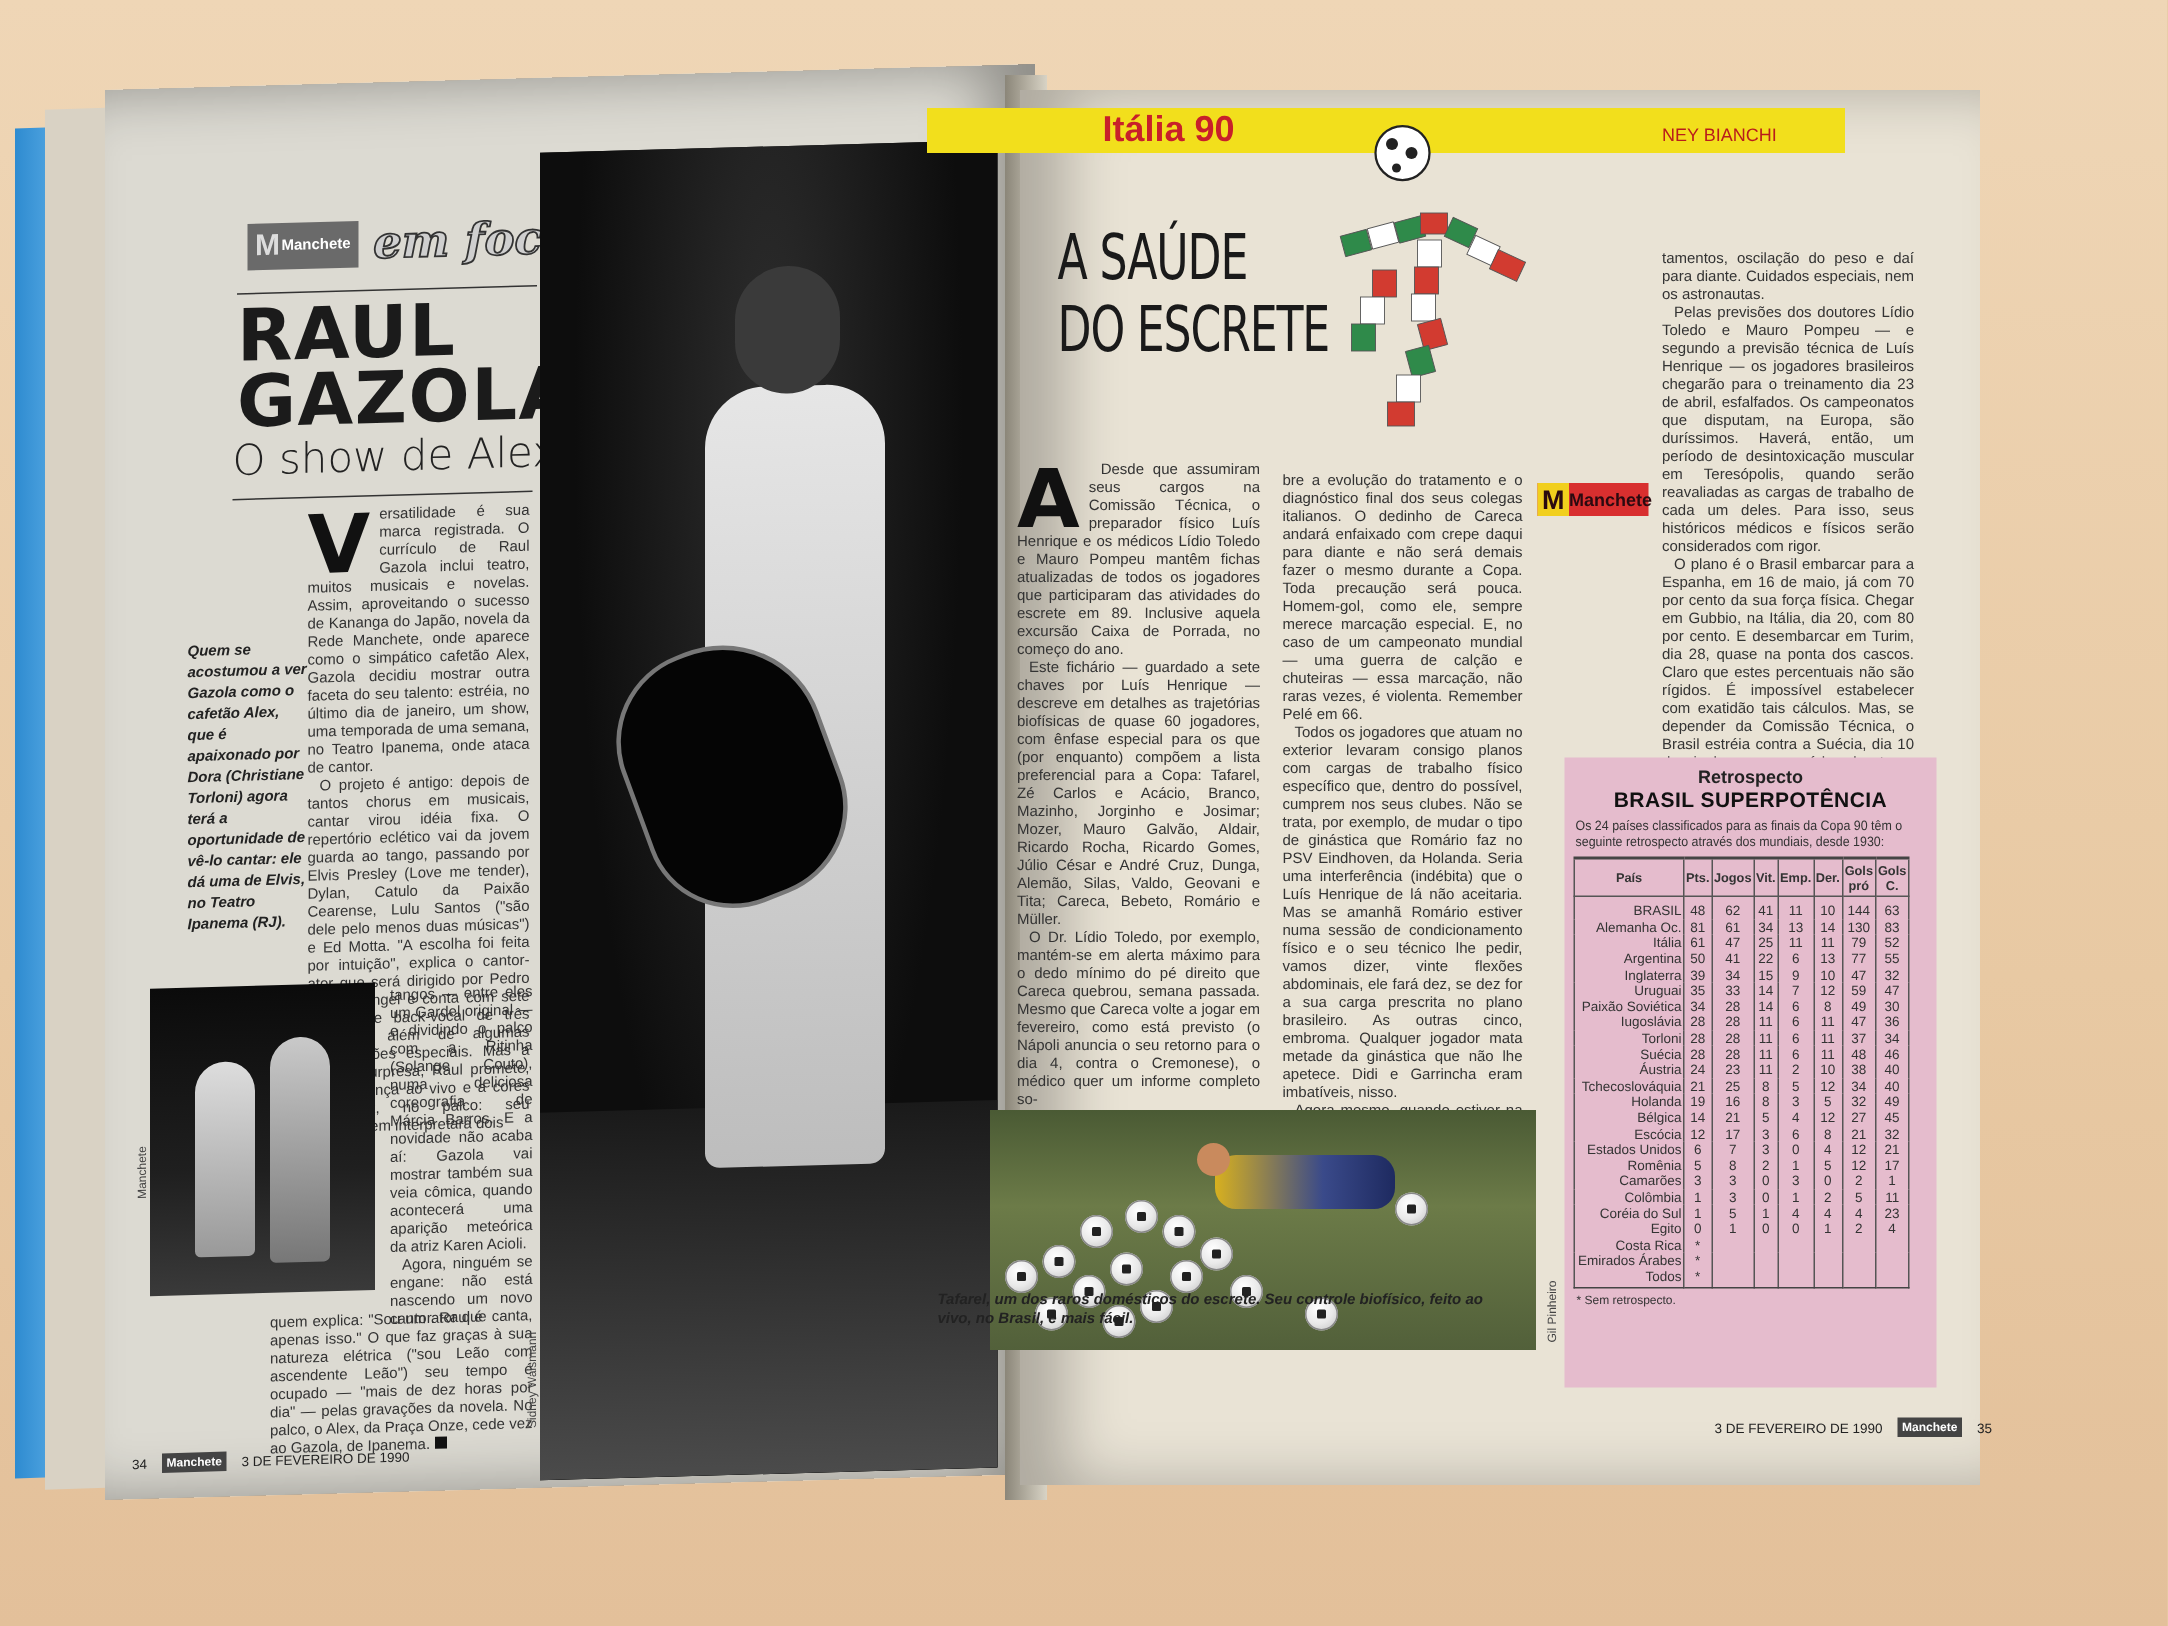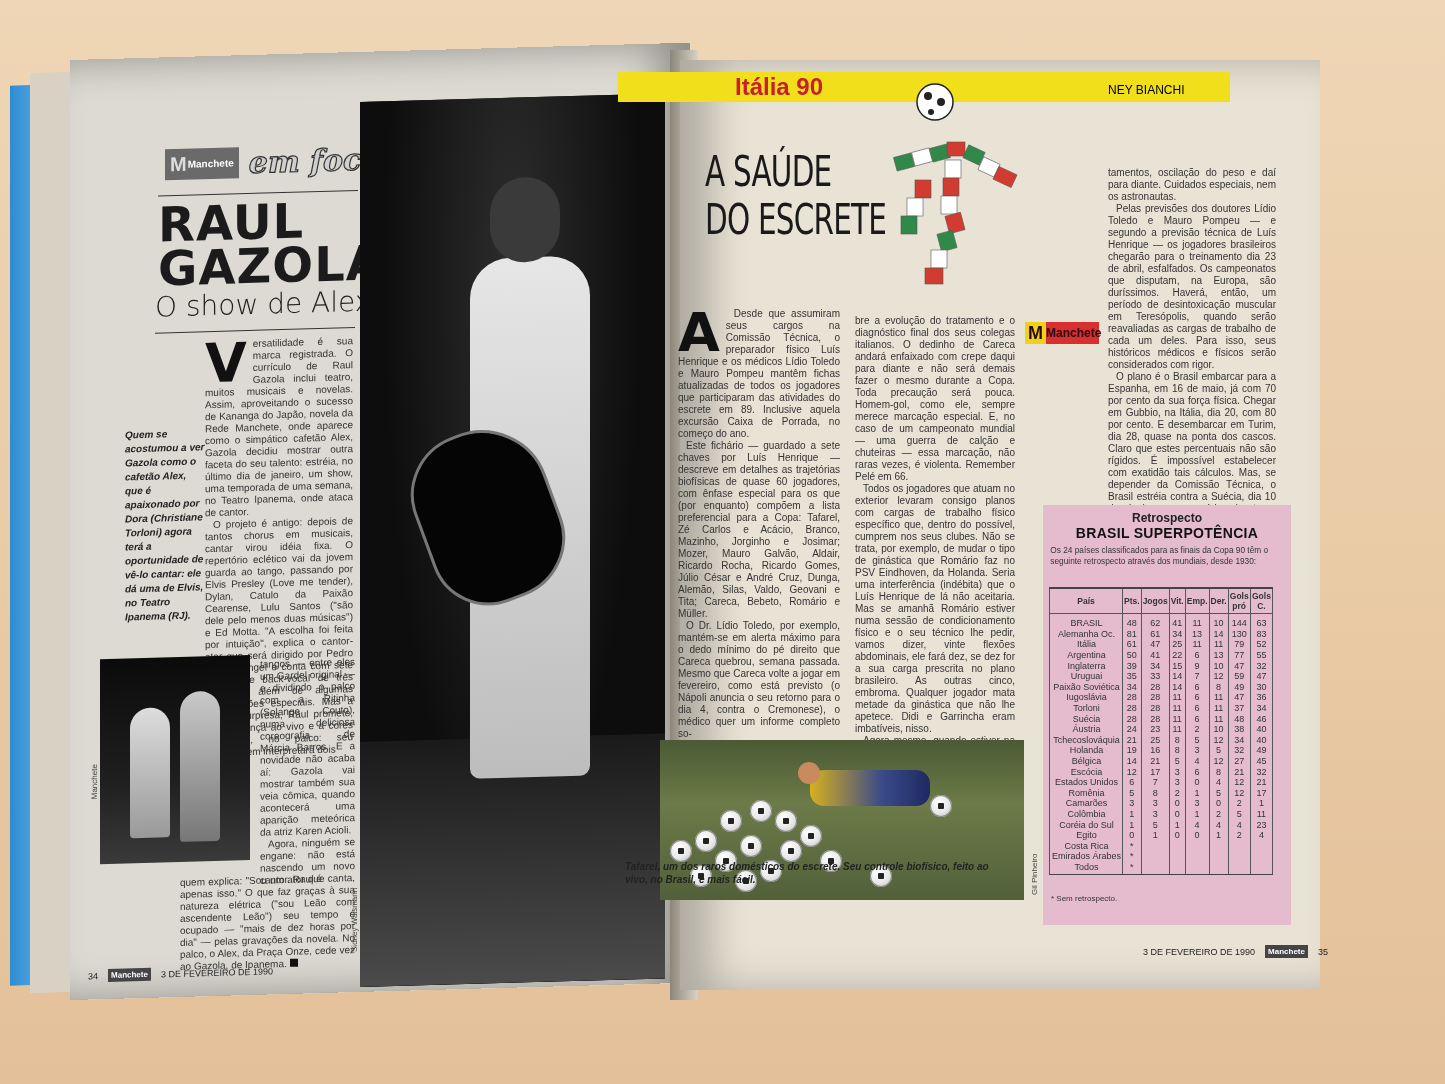--- a/index.html
+++ b/index.html
@@ -32,41 +32,41 @@
   .guitarist-head{position:absolute;left:130px;top:80px;width:70px;height:85px;background:#3a3a3a;border-radius:35px;}
   .guitar{position:absolute;left:60px;top:330px;width:130px;height:170px;background:#050505;border:3px solid #777;border-radius:60px 70px 60px 60px;transform:rotate(-20deg);}
   .stage{position:absolute;left:0;top:640px;width:305px;height:245px;background:linear-gradient(180deg,#1a1a1a,#4b4b4b);}
   .page-footer{position:absolute;font:9px "Liberation Sans",sans-serif;color:#222;display:flex;align-items:center;gap:10px;}
   .foot-logo{background:#444;color:#fff;font:bold 8px "Liberation Sans",sans-serif;padding:2px 3px;}
   .end-mark{display:inline-block;width:8px;height:8px;background:#111;}
 
   
   .yellow-bar{position:absolute;left:618px;top:72px;width:612px;height:30px;background:#f2df1c;}
   .italia-title{position:absolute;left:735px;top:73px;font:bold 24px "Liberation Sans",sans-serif;color:#c8202a;}
-  .byline{position:absolute;left:1108px;top:83px;font:12px "Liberation Sans",sans-serif;color:#000000;}
+  .byline{position:absolute;left:1108px;top:83px;font:12px "Liberation Sans",sans-serif;color:#b91c1c;}
   .big-title{position:absolute;left:705px;top:148px;font:300 42px/48px "DejaVu Sans Condensed","DejaVu Sans",sans-serif;color:#1a1a1a;letter-spacing:-1px;transform:scaleX(0.78);transform-origin:left top;}
   .mascot{position:absolute;left:885px;top:80px;width:160px;height:210px;}
   .manchete-badge{position:absolute;left:958px;top:283px;width:74px;height:22px;background:#d82f2f;display:flex;align-items:center;font:bold 12px "Liberation Sans",sans-serif;color:#2a0a10;}
   .manchete-badge .m{background:#f1cf1d;color:#2a0a10;font-size:18px;padding:0 3px;height:22px;line-height:22px;}
   .photo-field{position:absolute;left:590px;top:697px;width:364px;height:160px;background:linear-gradient(180deg,#4a5a34 0%,#6c7b48 40%,#52603a 100%);overflow:hidden;}
   .ball{position:absolute;width:22px;height:22px;border-radius:50%;background:radial-gradient(circle at 40% 35%,#fff 0%,#e9e9e9 50%,#bdbdbd 100%);box-shadow:inset 0 0 0 1px #888;}
   .ball::after{content:"";position:absolute;left:8px;top:8px;width:6px;height:6px;background:#222;border-radius:1px;}
   .keeper{position:absolute;left:150px;top:30px;width:120px;height:36px;background:linear-gradient(90deg,#d7b01f,#3a4a8a 60%,#1e2a60);border-radius:14px;}
   .keeper-head{position:absolute;left:138px;top:22px;width:22px;height:22px;background:#c98a5d;border-radius:50%;}
   .caption{position:absolute;left:596px;top:860px;width:380px;font:italic bold 10px/13px "Liberation Sans",sans-serif;color:#222;margin-left:29px;}
 
   
   .retro{position:absolute;left:970px;top:468px;width:248px;height:420px;background:#e5bccd;padding:0;}
   .retro-kicker{text-align:center;font:bold 12px "Liberation Sans",sans-serif;color:#222;margin-top:6px;}
   .retro-title{text-align:center;font:bold 14px "Liberation Sans",sans-serif;color:#111;letter-spacing:.3px;}
   .retro-intro{font:9px/11px "Liberation Sans",sans-serif;color:#333;padding:4px 8px 4px 8px;transform:scaleX(.92);transform-origin:left top;width:250px;}
-  table.retro-table{border-collapse:collapse;width:224px;margin:16px 6px;font:9px/10px "Liberation Sans",sans-serif;color:#333;}
+  table.retro-table{border-collapse:collapse;width:224px;margin:0 6px;font:9px/10px "Liberation Sans",sans-serif;color:#333;}
   table.retro-table th{font:bold 8.5px "Liberation Sans",sans-serif;border:1px solid #555;border-top:2px solid #444;padding:2px 1px;text-align:center;}
   table.retro-table td{border-left:1px solid #555;border-right:1px solid #555;padding:0 1px;text-align:center;height:10.6px;}
-  table.retro-table td.country{text-align:center;padding-left:2px;white-space:nowrap;}
+  table.retro-table td.country{text-align:right;padding-left:2px;white-space:nowrap;}
   table.retro-table tr.first td{padding-top:4px;}
   table.retro-table tr.last td{border-bottom:1px solid #444;padding-bottom:2px;}
   .retro-foot{font:8px "Liberation Sans",sans-serif;color:#333;padding:3px 8px;}
 </style>
 </head>
 <body>
 
 <div class="table-surface"></div>
 <div class="page-edge-blue"></div>
 <div class="page-edge-stack"></div>

